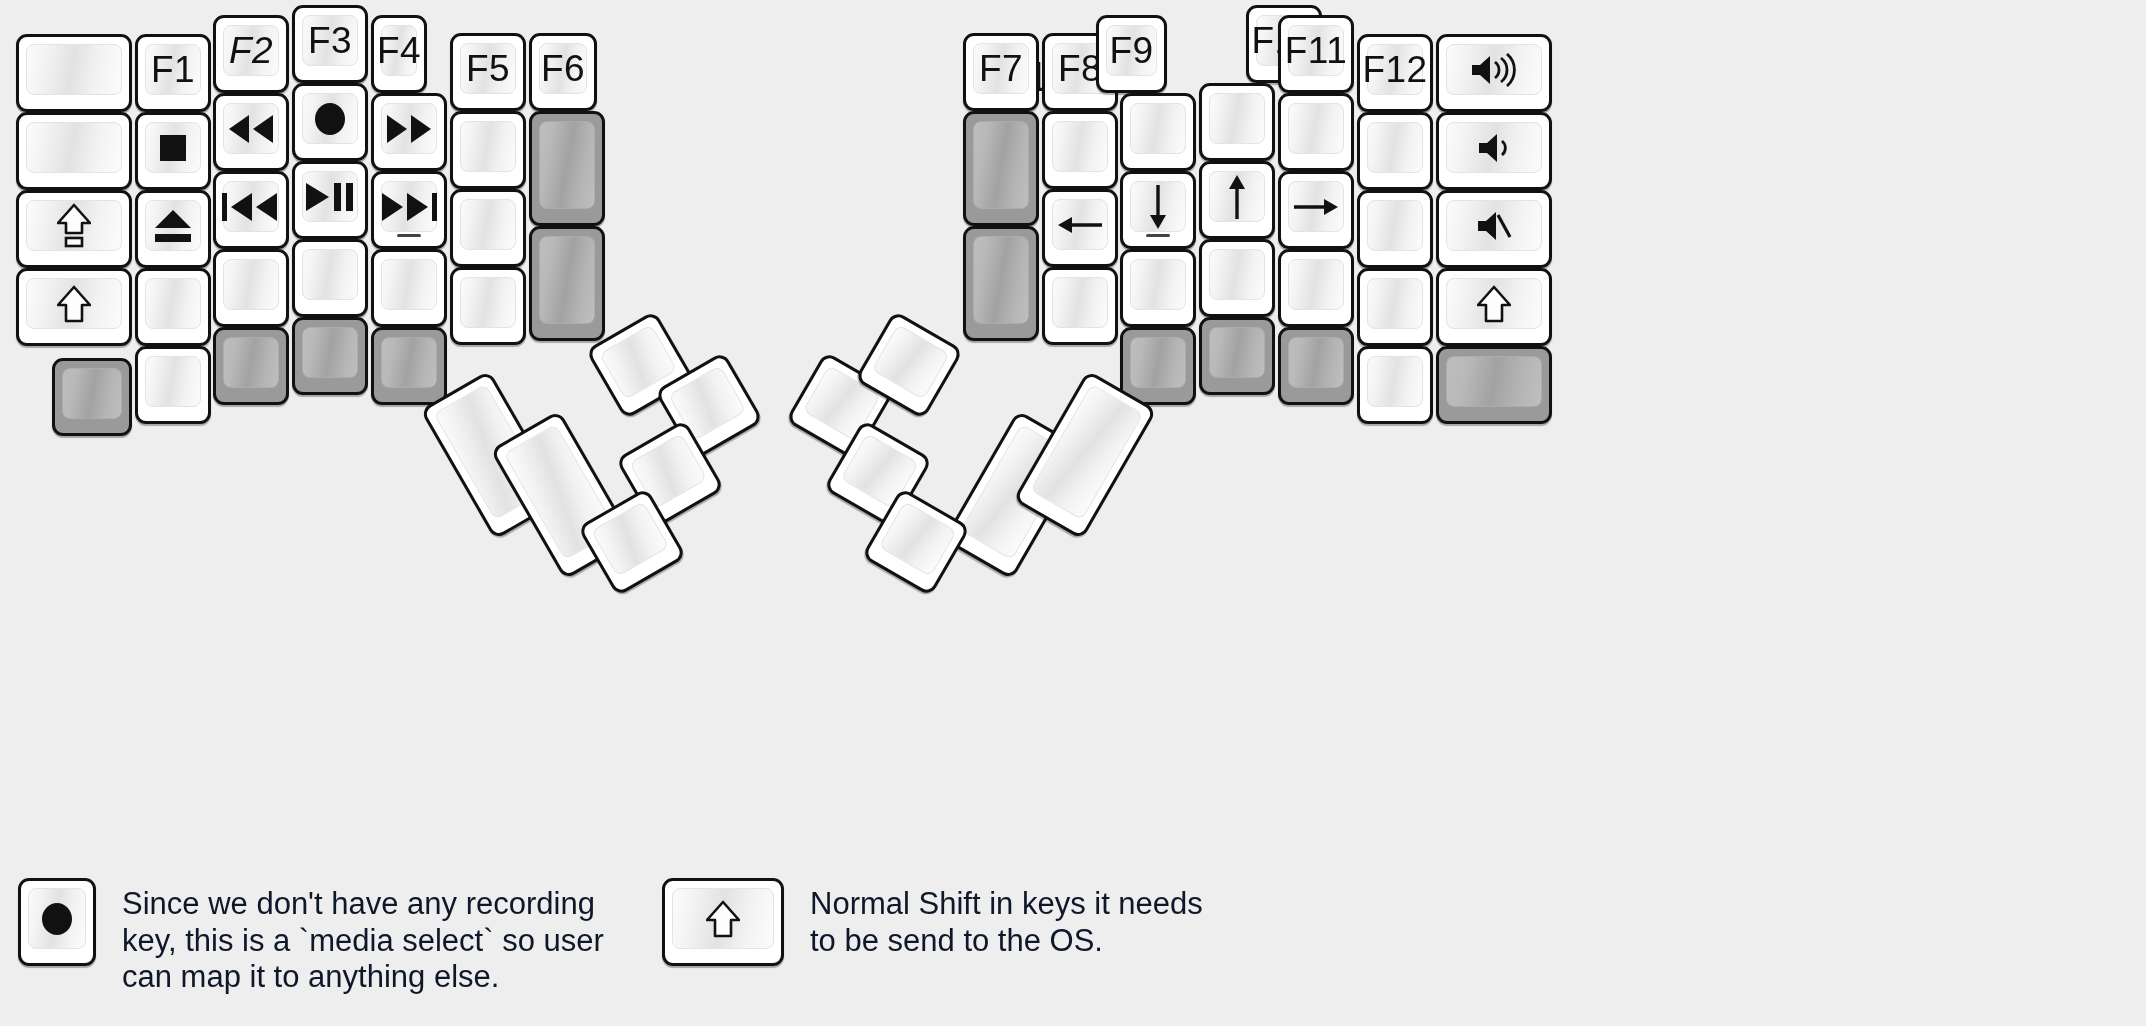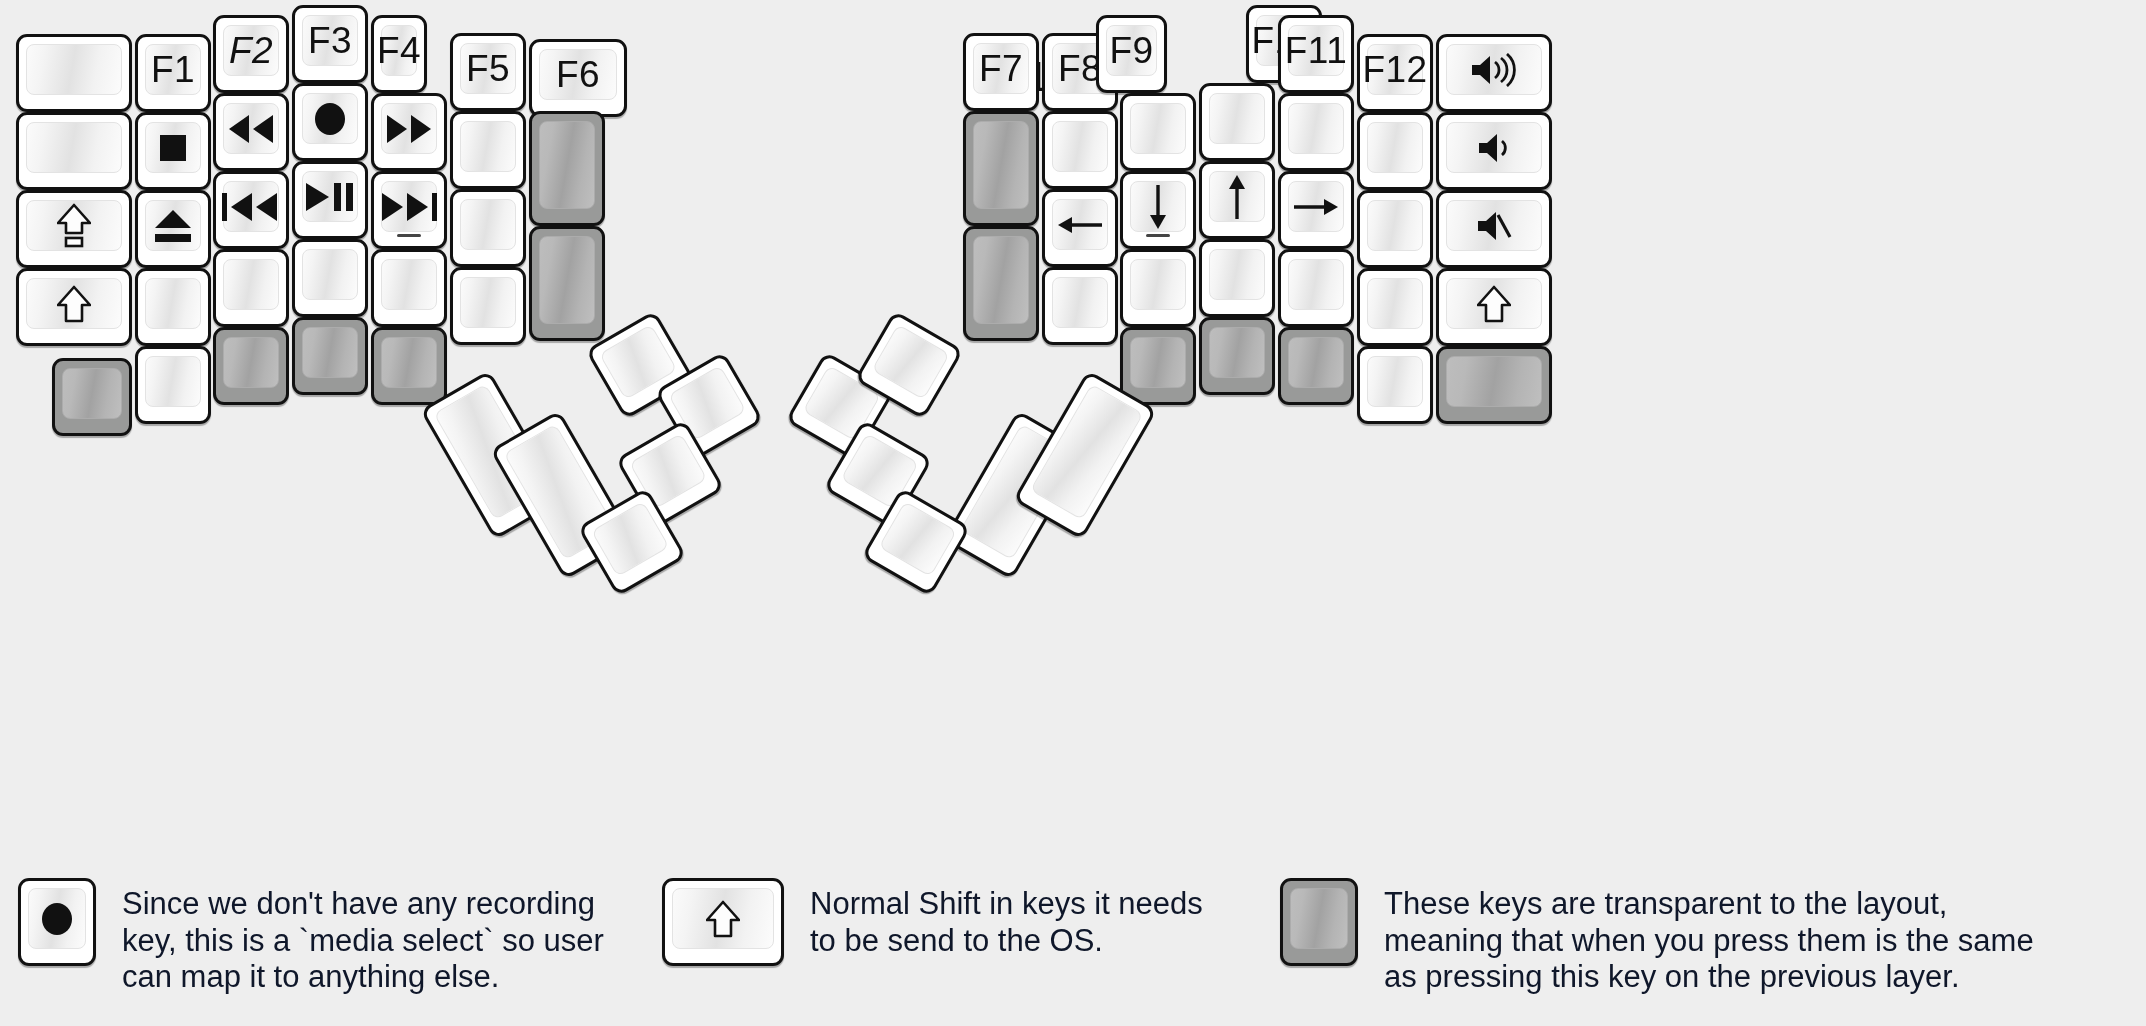--- a/index.html
+++ b/index.html
@@ -259,21 +259,21 @@
       <div class="key" style="left: 450px; top: 189px; width: 76px; height: 78px;">
         <div class="cap">
           <div class="lg"></div>
         </div>
       </div>
       <div class="key" style="left: 450px; top: 267px; width: 76px; height: 78px;">
         <div class="cap">
           <div class="lg"></div>
         </div>
       </div>
-      <div class="key" style="left: 529px; top: 39px; width: 98px; height: 78px; text-align: right;">
+      <div class="key" style="left: 529px; top: 33px; width: 68px; height: 78px; text-align: right;">
         <div class="cap">
           <div class="lg">F6</div>
         </div>
       </div>
       <div class="key trans" style="left: 529px; top: 111px; width: 76px; height: 115px;">
         <div class="cap">
           <div class="lg"></div>
         </div>
       </div>
       <div class="key trans" style="left: 529px; top: 226px; width: 76px; height: 115px;">
@@ -572,27 +572,15 @@
                 <svg width="34" height="38" viewBox="0 0 34 38" xmlns="http://www.w3.org/2000/svg">
                   <path d="M17 2 L33 20 L25 20 L25 36 L9 36 L9 20 L1 20 Z" fill="#fdfdfd" stroke="#111" stroke-width="2.6" stroke-linejoin="round"></path>
                 </svg>
               </div>
             </div>
           </div>
         </div>
         <div class="txt">Normal Shift in keys it needs
 to be send to the OS.</div>
       </div>
-      <div class="leg" style="left: 1280px; top: 0px;">
-        <div class="swatch">
-          <div class="key trans" style="left: 0px; top: 0px; width: 78px; height: 88px; position: relative;">
-            <div class="cap">
-              <div class="lg"></div>
-            </div>
-          </div>
-        </div>
-        <div class="txt">These keys are transparent to the layout,
-meaning that when you press them is the same
-as pressing this key on the previous layer.</div>
-      </div>
     </div>
 
 </div>
 
 </body></html>

